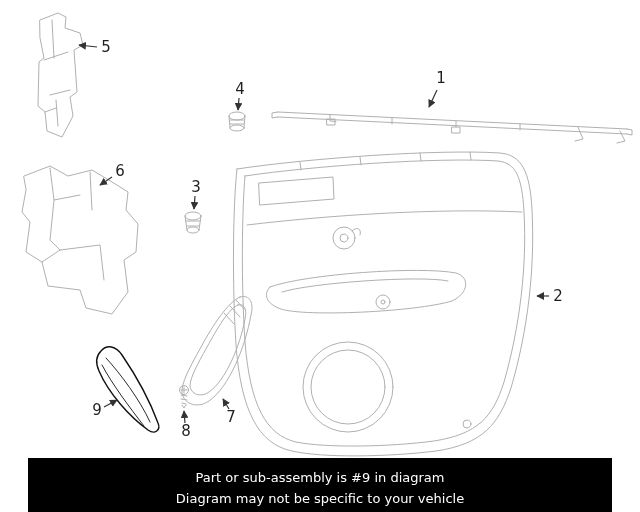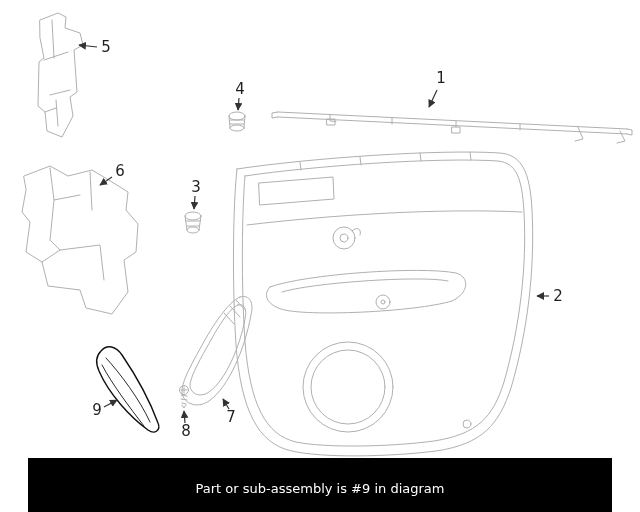--- a/index.html
+++ b/index.html
@@ -201,15 +201,16 @@
       </g>
       <g>
         <line x1="104" y1="407" x2="117" y2="400" marker-end="url(#ah)"></line>
         <text x="97" y="415">9</text>
       </g>
     </g>
   </svg>
 
   <div class="banner">
     <div>Part or sub-assembly is #9 in diagram</div>
+    <div>Diagram may not be specific to your vehicle</div>
   </div>
 
 </div>
 
 </body></html>

